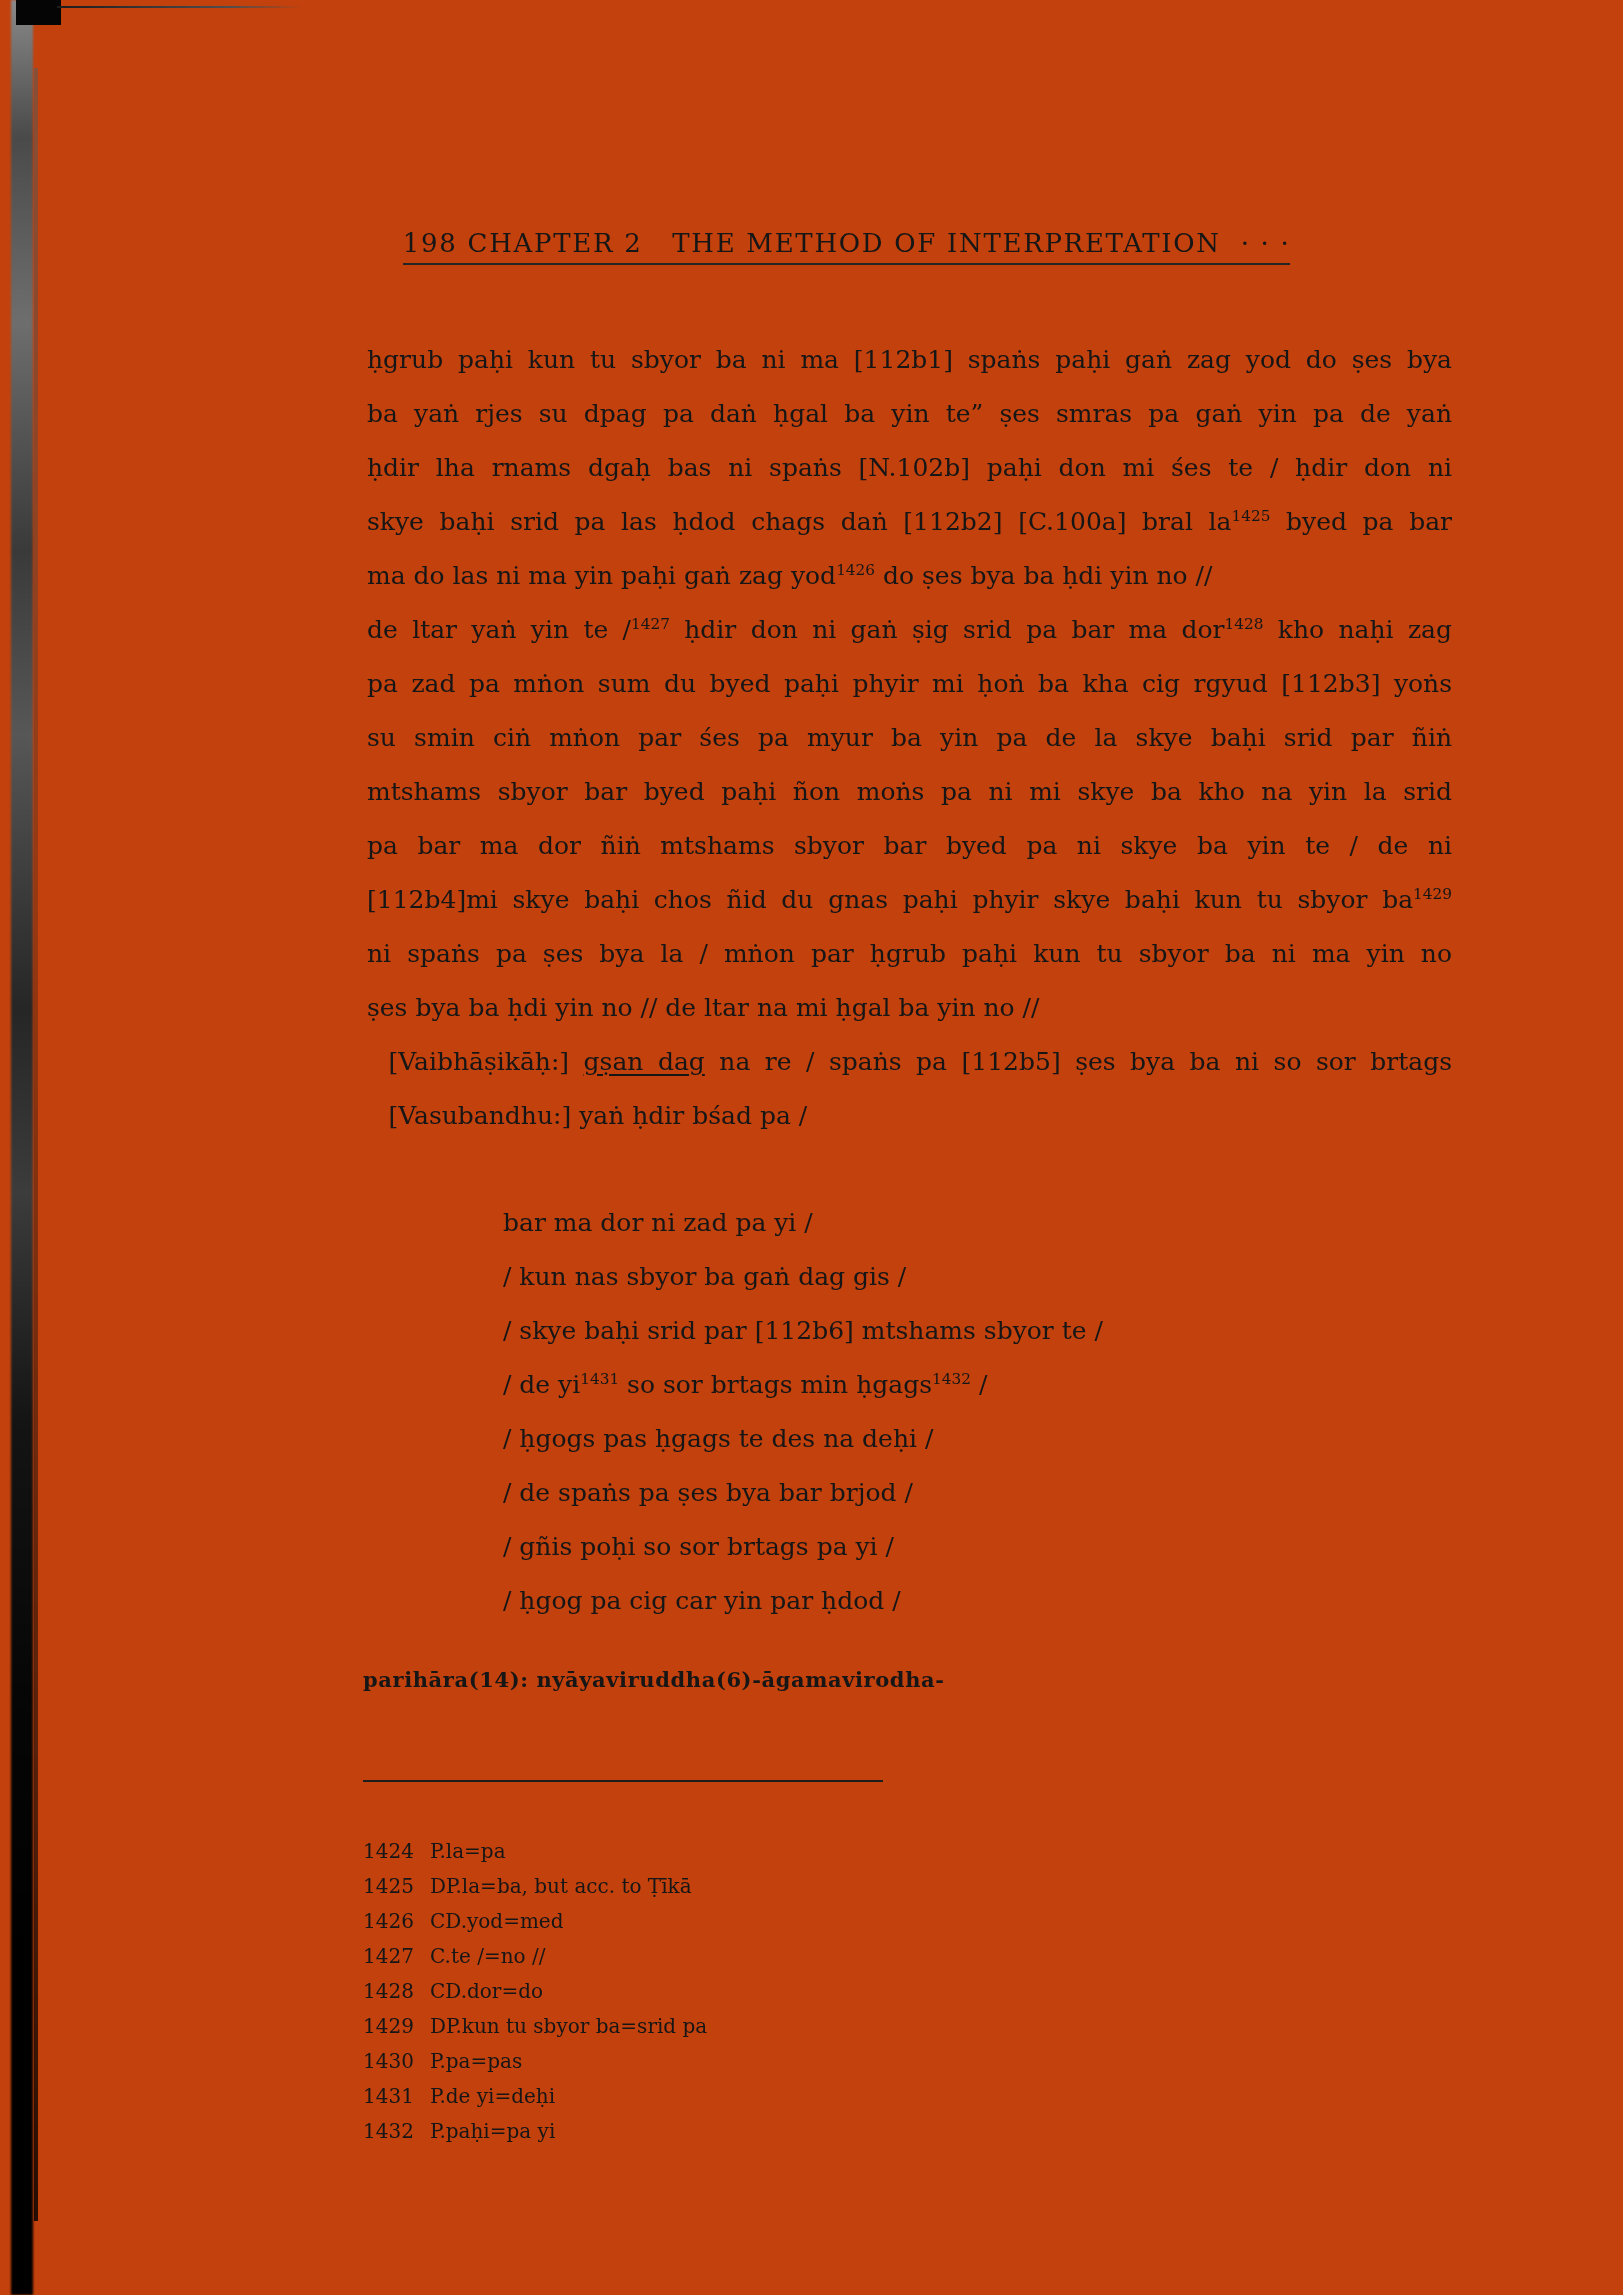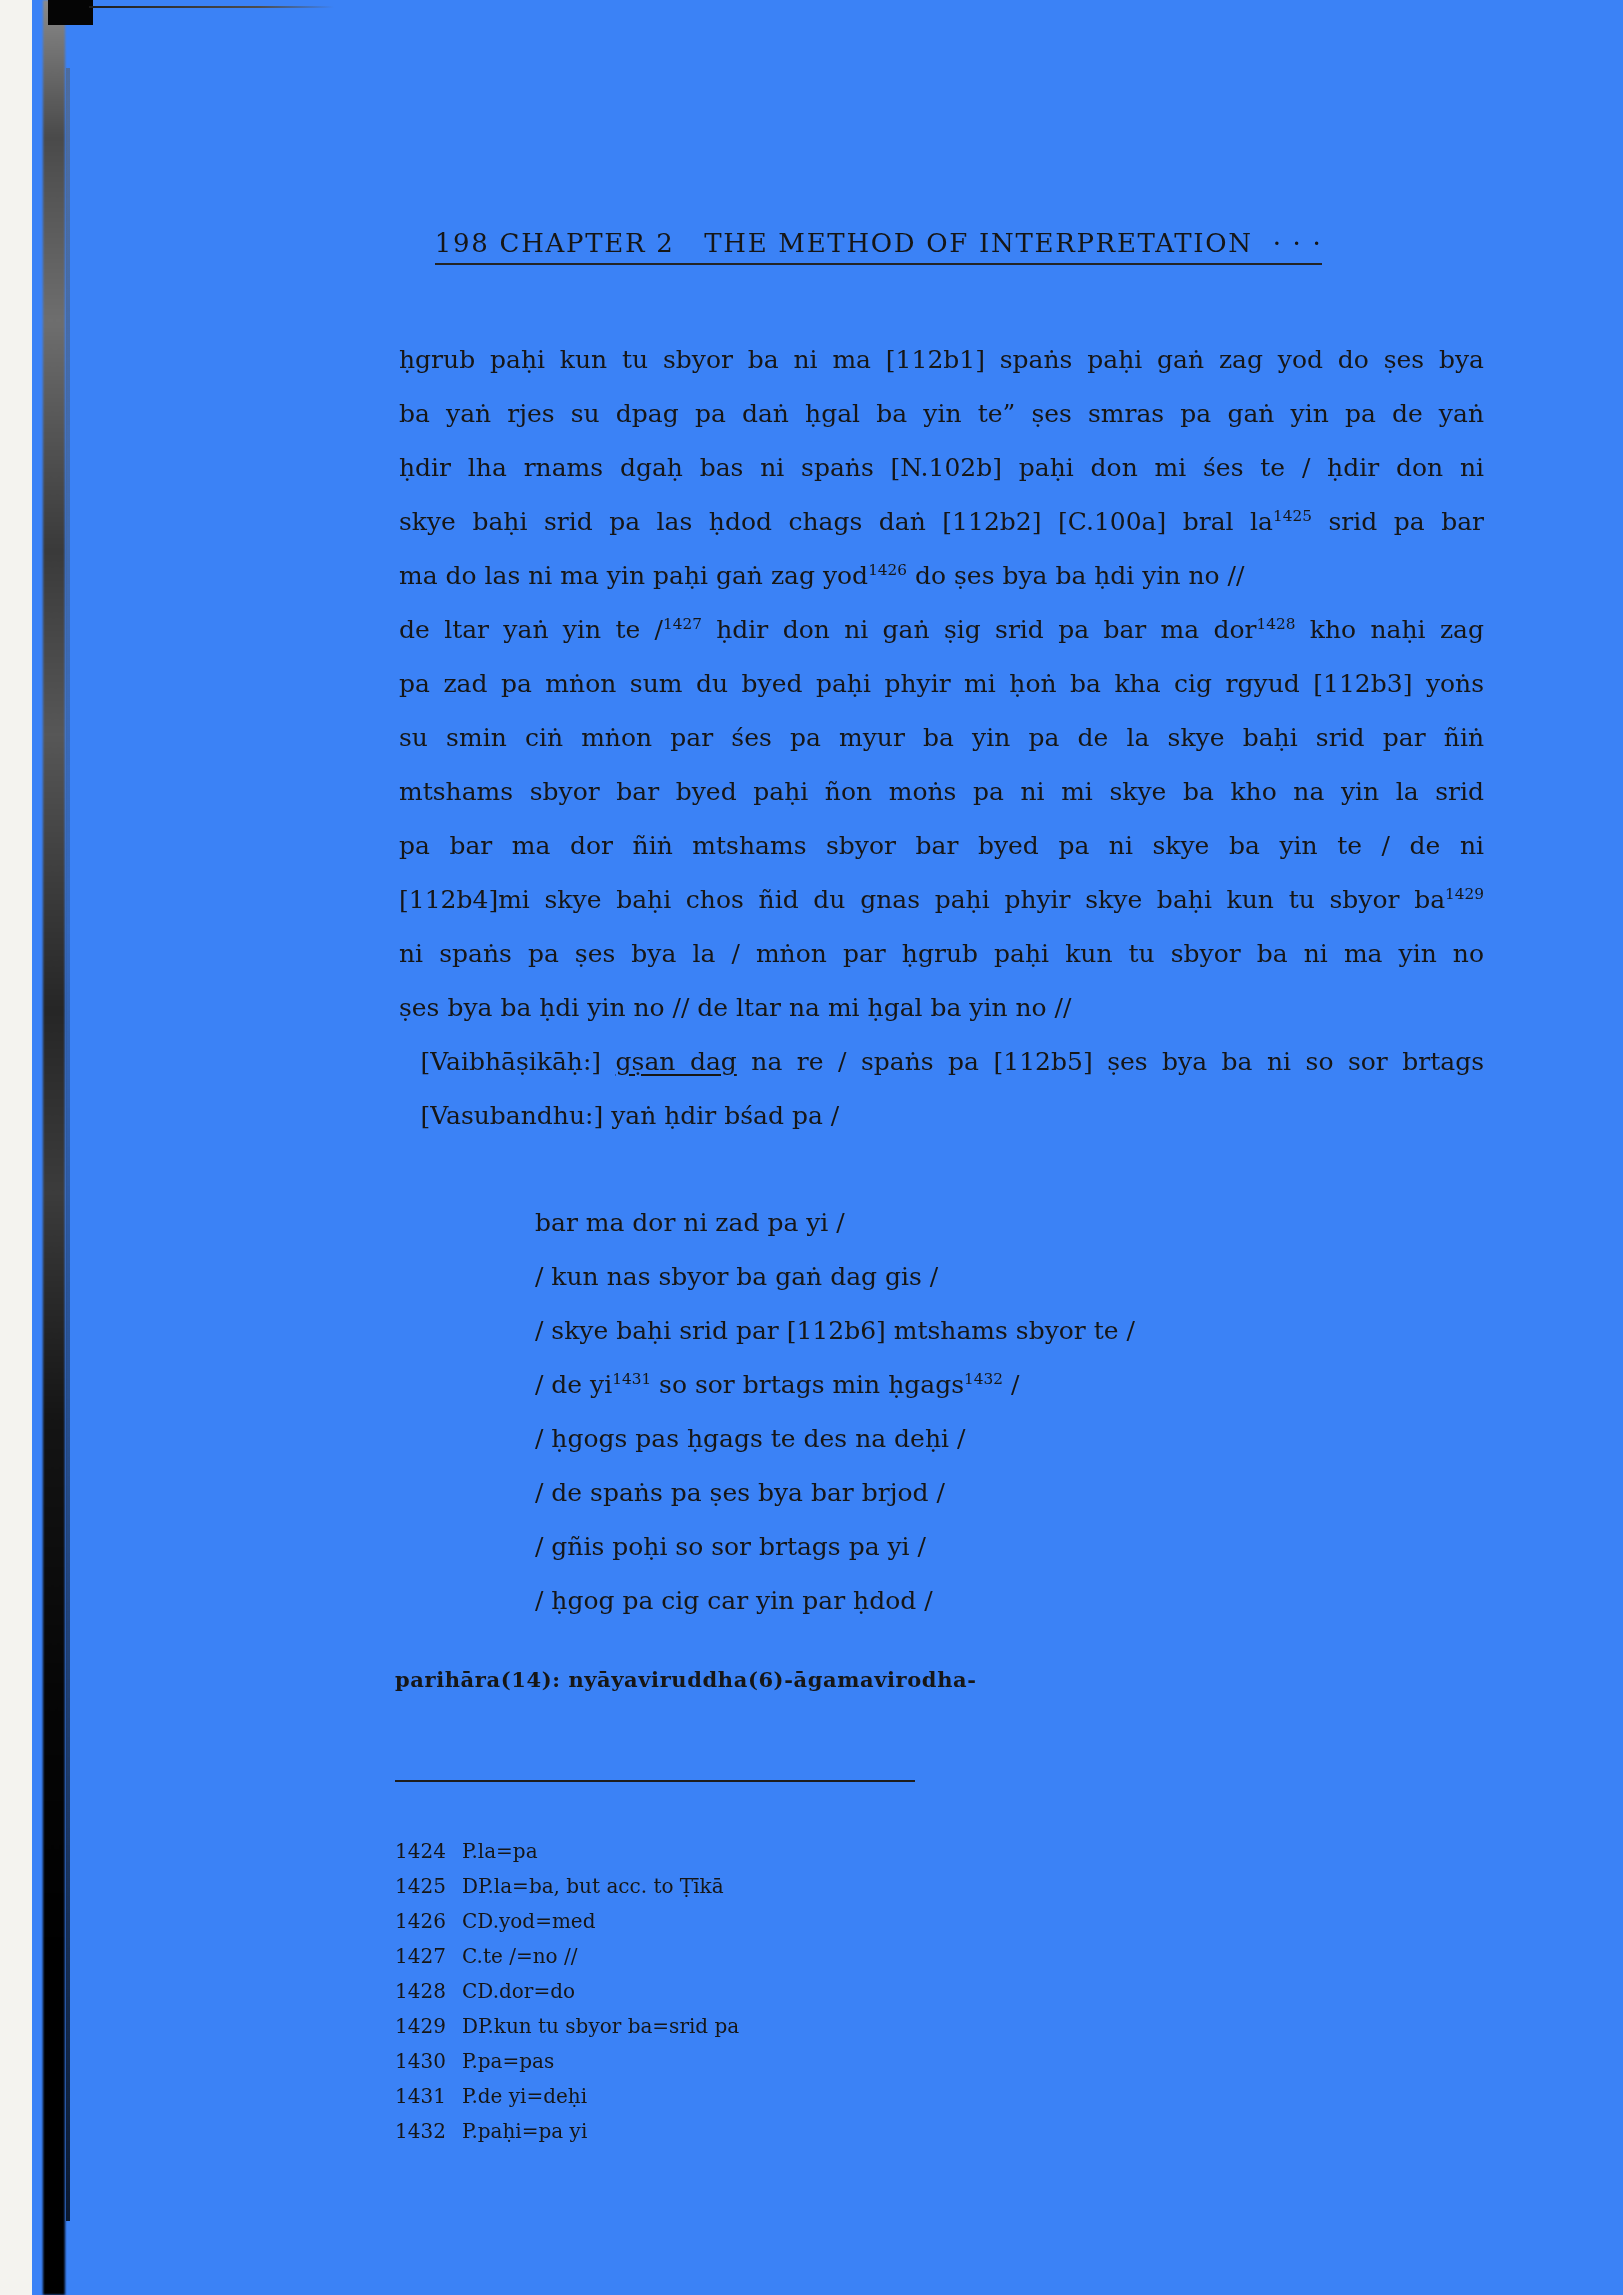--- a/index.html
+++ b/index.html
@@ -3,21 +3,21 @@
 <meta charset="utf-8">
 <style>
   html,body{margin:0;padding:0;}
   body{
     width:1624px;height:2295px;position:relative;
     background:#f4f3ef;
     font-family:"DejaVu Serif","Liberation Serif",serif;
     color:#161616;
     overflow:hidden;
   }
-  .page{position:absolute;inset:0;background:#3b82f6;margin-left:32px;}
+  .page{position:absolute;inset:0;background:#c2410c;}
 
   
   .edge-band{
     position:absolute;left:11.3px;top:0;width:21.5px;height:2295px;
     background:linear-gradient(180deg,
       #8a8a8a 0%,#4a4a4a 6%,#6e6e6e 14%,#3a3a3a 24%,
       #575757 32%,#262626 44%,#3c3c3c 52%,#141414 62%,
       #060606 74%,#000 86%,#000 100%);
     filter:blur(0.8px);
   }
@@ -65,21 +65,21 @@
   <div class="top-line"></div>
 
   <div class="header">
     <span class="hline">198 CHAPTER 2   THE METHOD OF INTERPRETATION  · · ·</span>
   </div>
 
   <div class="body-text">
       <div class="line just"><span>ḥgrub paḥi kun tu sbyor ba ni ma [112b1] spaṅs paḥi gaṅ zag yod do ṣes bya</span></div>
       <div class="line just"><span>ba yaṅ rjes su dpag pa daṅ ḥgal ba yin te” ṣes smras pa gaṅ yin pa de yaṅ</span></div>
       <div class="line just"><span>ḥdir lha rnams dgaḥ bas ni spaṅs [N.102b] paḥi don mi śes te / ḥdir don ni</span></div>
-      <div class="line just"><span>skye baḥi srid pa las ḥdod chags daṅ [112b2] [C.100a] bral la</span><sup>1425</sup><span> srid pa bar</span></div>
+      <div class="line just"><span>skye baḥi srid pa las ḥdod chags daṅ [112b2] [C.100a] bral la</span><sup>1425</sup><span> byed pa bar</span></div>
       <div class="line"><span>ma do las ni ma yin paḥi gaṅ zag yod</span><sup>1426</sup><span> do ṣes bya ba ḥdi yin no //</span></div>
       <div class="line just"><span>de ltar yaṅ yin te /</span><sup>1427</sup><span> ḥdir don ni gaṅ ṣig srid pa bar ma dor</span><sup>1428</sup><span> kho naḥi zag</span></div>
       <div class="line just"><span>pa zad pa mṅon sum du byed paḥi phyir mi ḥoṅ ba kha cig rgyud [112b3] yoṅs</span></div>
       <div class="line just"><span>su smin ciṅ mṅon par śes pa myur ba yin pa de la skye baḥi srid par ñiṅ</span></div>
       <div class="line just"><span>mtshams sbyor bar byed paḥi ñon moṅs pa ni mi skye ba kho na yin la srid</span></div>
       <div class="line just"><span>pa bar ma dor ñiṅ mtshams sbyor bar byed pa ni skye ba yin te / de ni</span></div>
       <div class="line just"><span>[112b4]mi skye baḥi chos ñid du gnas paḥi phyir skye baḥi kun tu sbyor ba</span><sup>1429</sup></div>
       <div class="line just"><span>ni spaṅs pa ṣes bya la / mṅon par ḥgrub paḥi kun tu sbyor ba ni ma yin no</span></div>
       <div class="line"><span>ṣes bya ba ḥdi yin no // de ltar na mi ḥgal ba yin no //</span></div>
       <div class="line just ind"><span>[Vaibhāṣikāḥ:] </span><span class="ul">gṣan dag</span><span> na re / spaṅs pa [112b5] ṣes bya ba ni so sor brtags</span></div>

